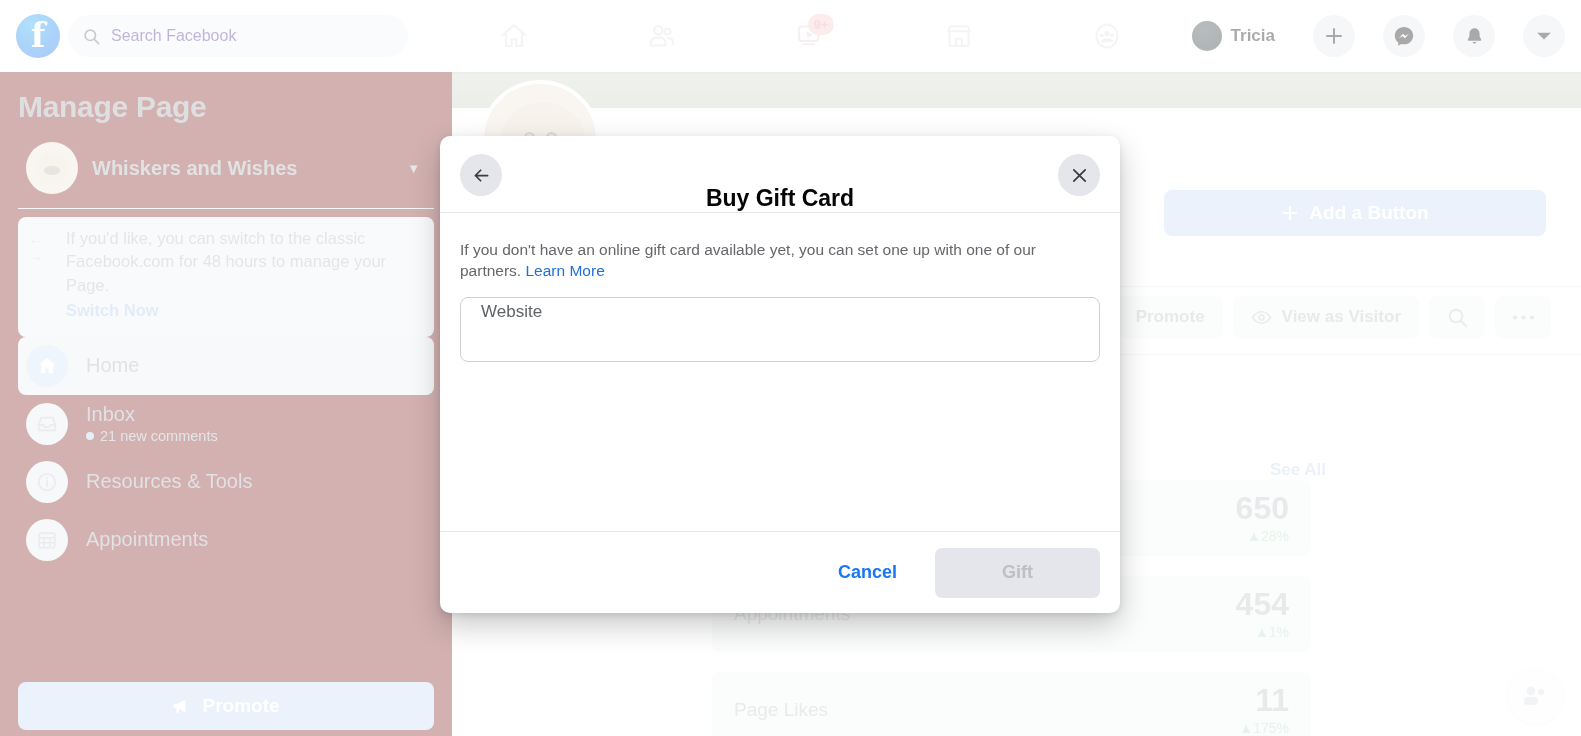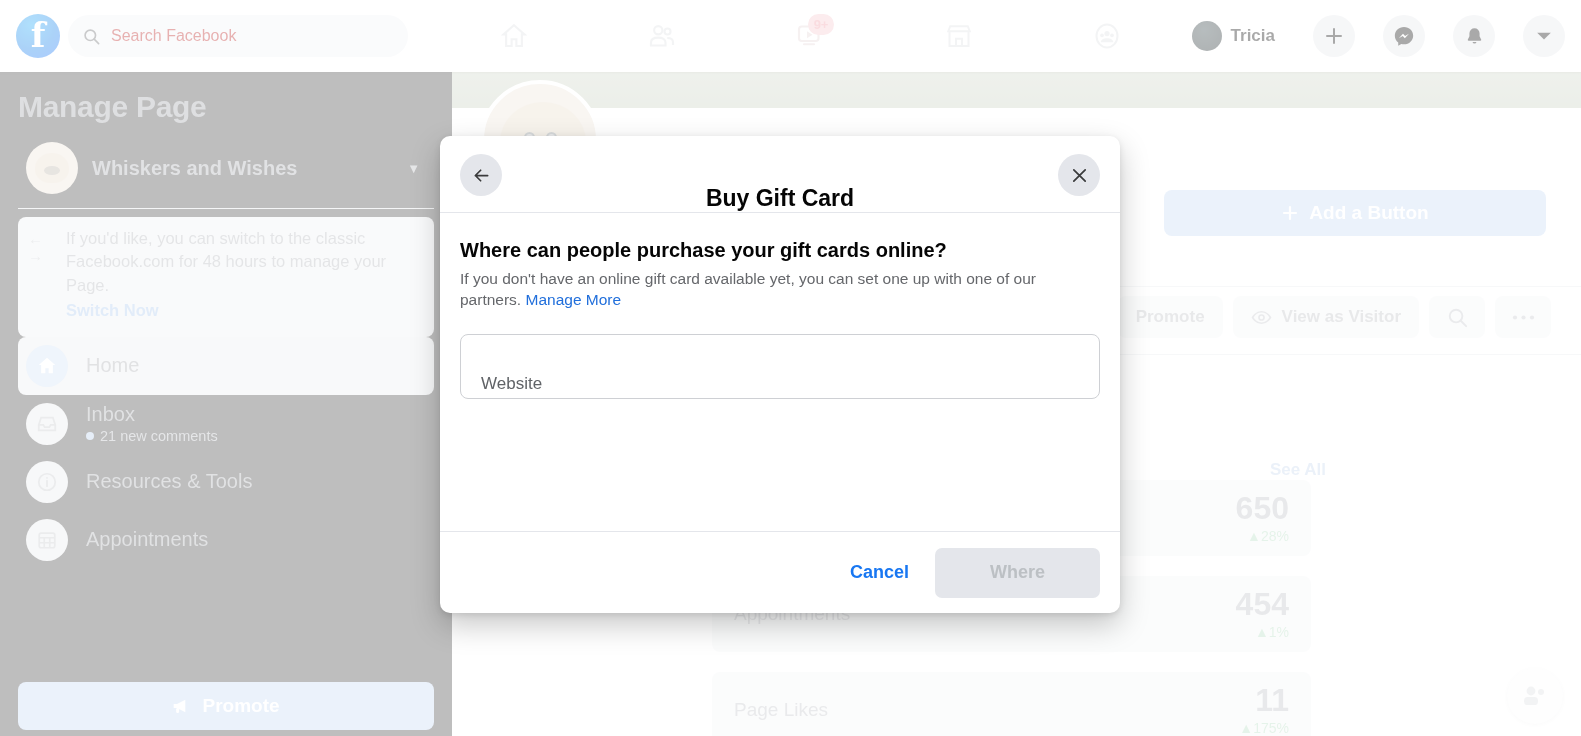--- a/index.html
+++ b/index.html
@@ -39,21 +39,21 @@
     font-family: "DejaVu Serif", serif;
     font-weight: 700; font-size: 34px; color: #fff;
     line-height: 1;
   }
   .search-pill {
     width: 340px; height: 42px; border-radius: 21px;
     background: #f0f2f5;
     display: flex; align-items: center; gap: 10px;
     padding: 0 14px;
   }
-  .search-pill .ph { font-size: 16px; color: #b91c1c; }
+  .search-pill .ph { font-size: 16px; color: #4c1d95; }
 
   .tb-center {
     position: absolute; left: 440px; right: 400px; top: 0; height: 72px;
     display: flex; align-items: center; justify-content: space-around;
   }
   .navicon {
     width: 56px; height: 48px;
     display: flex; align-items: center; justify-content: center;
     position: relative;
     color: #bcc0c4;
@@ -82,21 +82,21 @@
   .circ-btn {
     width: 42px; height: 42px; border-radius: 50%;
     background: #e4e6eb;
     display: flex; align-items: center; justify-content: center;
     color: #050505;
   }
 
   
   .sidebar {
     position: absolute; left: 0; top: 72px; width: 452px; bottom: 0;
-    background: #404040;
+    background: #7f1d1d;
     padding: 0 18px;
     overflow: hidden;
   }
   .mp-title {
     font-size: 30px; font-weight: 700; color: #9fa2a7;
     padding: 18px 0 10px 0; letter-spacing: -0.3px;
   }
   .page-row {
     display: flex; align-items: center; gap: 14px;
     padding: 8px 8px; border-radius: 8px;
@@ -259,31 +259,31 @@
   }
   .hdr-circ.back { left: 20px; }
   .hdr-circ.close { right: 20px; }
 
   .modal-body { flex: 1; padding: 26px 20px 0 20px; overflow: hidden; }
   .q-title { font-size: 20px; font-weight: 700; color: #050505; margin-bottom: 6px; }
   .q-sub { font-size: 15.5px; line-height: 1.37; color: #65676b; max-width: 610px; }
   .q-sub a { color: #216fdb; text-decoration: none; }
 
   .field {
-    margin-top: 24px;
+    margin-top: 16px;
     height: 65px; border: 1px solid #ced0d4; border-radius: 8px;
-    display: flex; align-items: flex-end; padding: 4px 20px;
+    display: flex; align-items: flex-start; padding: 4px 20px;
     background: #ffffff;
   }
   .field .ph { font-size: 17px; color: #606367; }
 
   .modal-footer {
     flex: none; height: 82px;
     border-top: 1px solid #e4e6eb;
-    display: flex; align-items: center; justify-content: flex-end; gap: 4px;
+    display: flex; align-items: center; justify-content: flex-end; gap: 16px;
     padding: 0 20px;
   }
   .btn-cancel {
     height: 44px; padding: 0 22px; border-radius: 6px;
     background: transparent; color: #1877f2;
     font-size: 18px; font-weight: 700;
     display: flex; align-items: center; justify-content: center;
   }
   .btn-save {
     width: 165px; height: 50px; border-radius: 7px;
@@ -571,29 +571,28 @@
       <div class="hdr-circ close">
         <span>
           <svg width="21" height="21" viewBox="0 0 24 24" fill="none" stroke="#3a3b3c" stroke-width="2" stroke-linecap="round">
             <path d="M5.5 5.5l13 13M18.5 5.5l-13 13"></path>
           </svg>
         </span>
       </div>
     </div>
 
     <div class="modal-body">
-      <div class="q-title">Where can people purchase your gift cards online?</div>
       <div class="q-sub">
-        <span>If you don't have an online gift card available yet, you can set one up with one of our partners. </span><a href="#">Manage More</a>
+        <span>If you don't have an online gift card available yet, you can set one up with one of our partners. </span><a href="#">Learn More</a>
       </div>
 
       <div class="field">
         <span class="ph">Website</span>
       </div>
     </div>
 
     <div class="modal-footer">
       <div class="btn-cancel">Cancel</div>
-      <div class="btn-save">Where</div>
+      <div class="btn-save">Gift</div>
     </div>
   </div>
 
 </div>
 
 </body></html>

